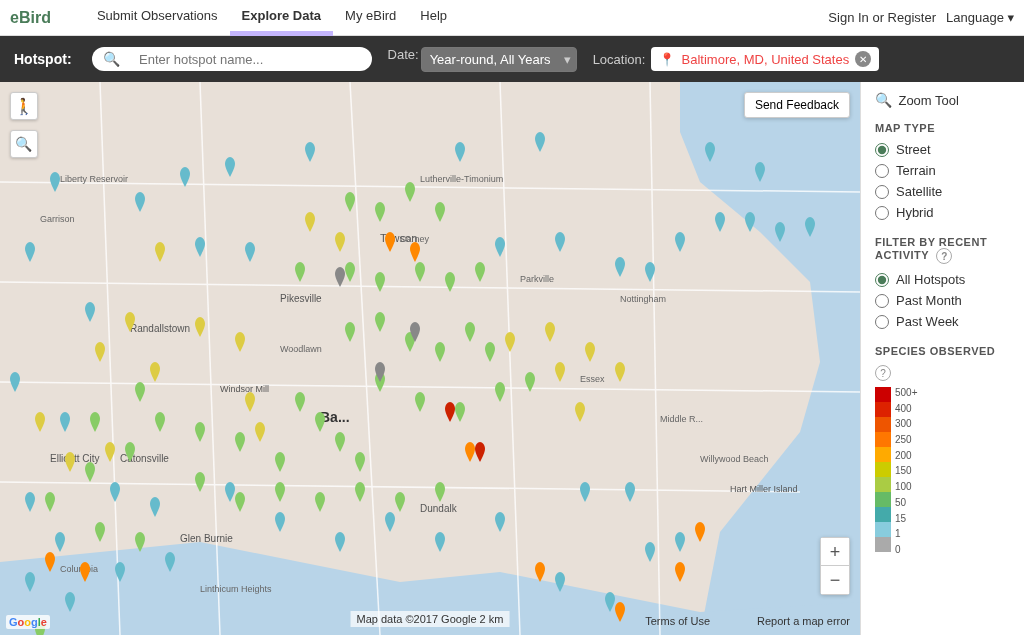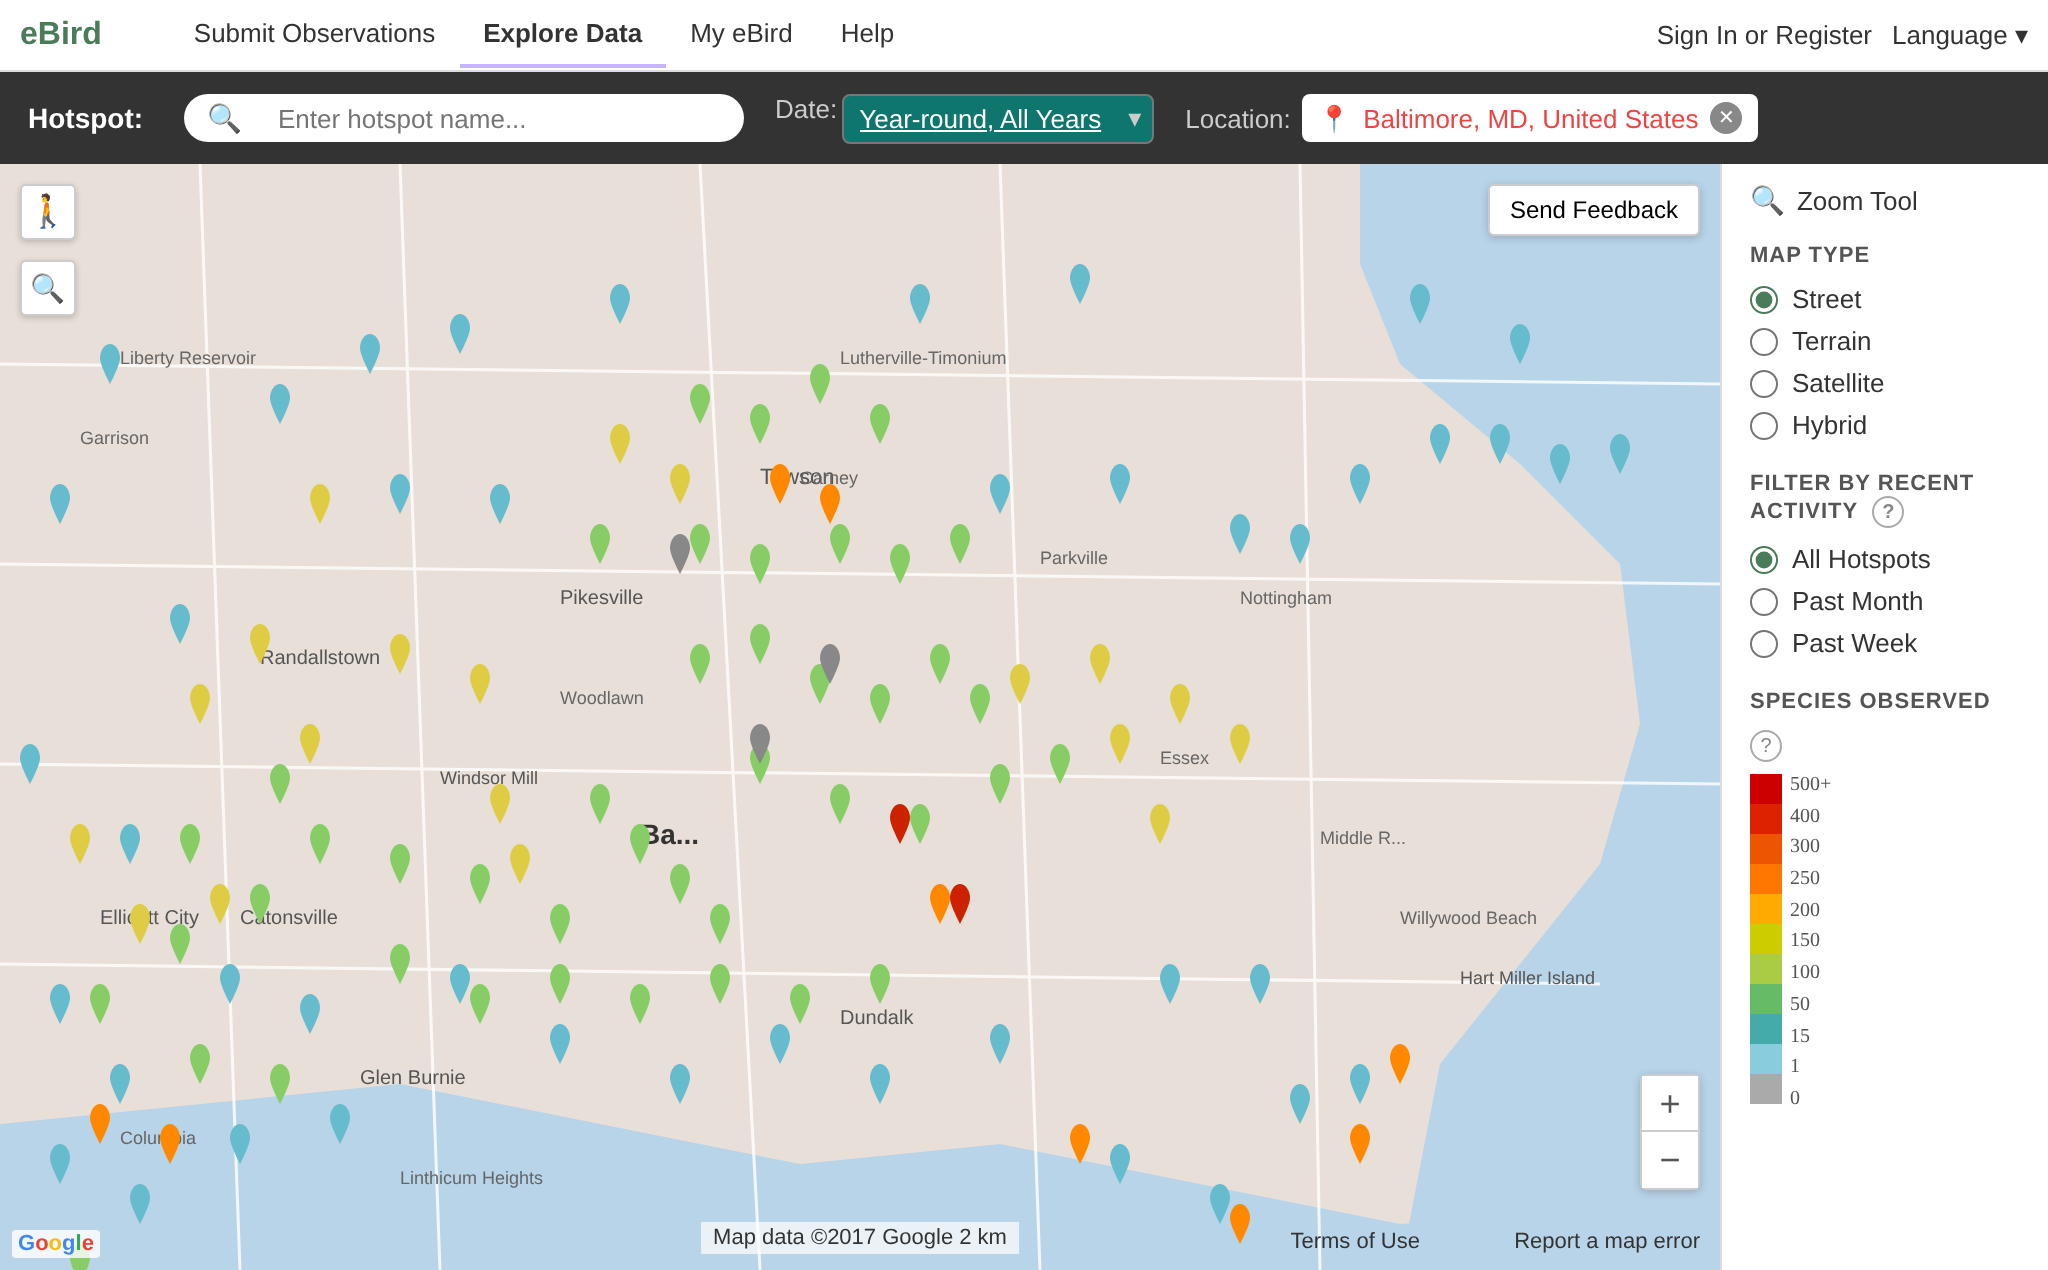--- a/index.html
+++ b/index.html
@@ -27,21 +27,21 @@
     }
     #topnav .nav-link {
       padding: 8px 12px;
       color: #333;
       cursor: pointer;
       font-size: 13px;
       text-decoration: none;
     }
     #topnav .nav-link.active {
       font-weight: bold;
-      border-bottom: 2px solid #c4b5fd;
+      border-bottom: 5px solid #c4b5fd;
     }
     #topnav .right-links {
       display: flex;
       gap: 10px;
       align-items: flex-start;
     }
     #topnav .right-link {
       color: #333;
       cursor: pointer;
       font-size: 13px;
@@ -81,30 +81,29 @@
       margin-left: 12px;
     }
     #searchbar .date-section {
       display: flex;
       align-items: flex-start;
       gap: 2px;
       color: #ccc;
       font-size: 13px;
     }
     #searchbar .date-dropdown {
-      background: #0f766e;
+      background: #737373;
       color: #fff;
       border: 1px solid #777;
       border-radius: 4px;
       padding: 4px 24px 4px 8px;
       font-size: 13px;
       cursor: pointer;
       appearance: none;
       position: relative;
-      text-decoration: underline;
     }
     #searchbar .date-wrapper {
       position: relative;
       display: inline-block;
     }
     #searchbar .date-wrapper::after {
       content: '▾';
       position: absolute;
       right: 6px;
       top: 50%;
@@ -349,21 +348,20 @@
       color: #888;
       font-size: 10px;
       cursor: pointer;
       margin-top: 4px;
     }
     .color-legend {
       display: flex;
       gap: 4px;
       margin-top: 6px;
       align-items: flex-start;
-      font-family: Liberation Serif, serif;
     }
     .color-bar {
       width: 16px;
       display: flex;
       flex-direction: column;
     }
     .color-labels {
       display: flex;
       flex-direction: column;
       justify-content: space-between;

